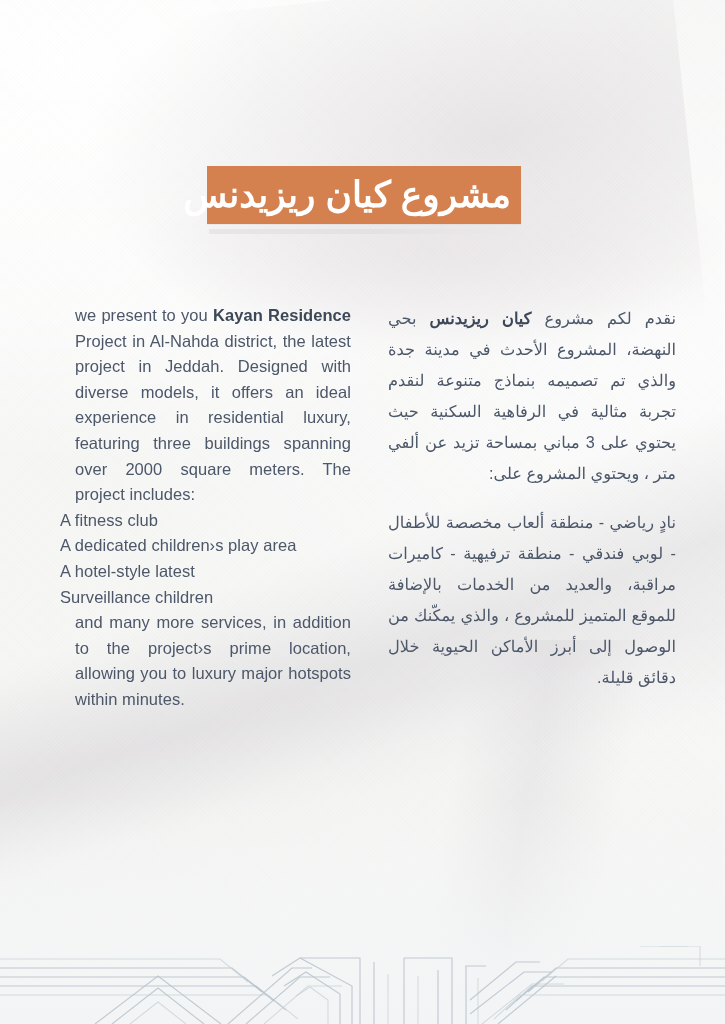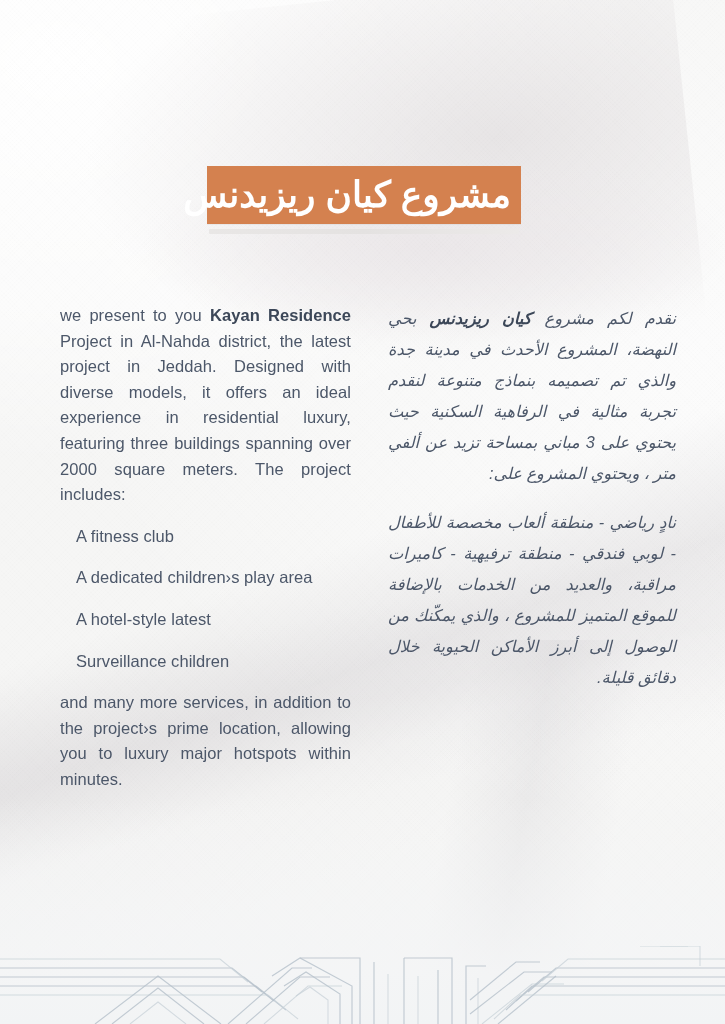--- a/index.html
+++ b/index.html
@@ -129,32 +129,32 @@
     direction: rtl;
     text-align: justify;
     font-size: 16.2px;
     line-height: 31px;
     letter-spacing: 0;
   }
   .para { margin: 0; }
   .para.spaced { margin-top: 25px; }
   #col-ar .para.spaced { margin-top: 18px; }
   .bold-name { font-weight: 700; color: #3c4758; }
-  .last-line-left { text-align-last: left; }
-  .last-line-right { text-align-last: right; font-style: italic; }
+  .last-line-left { text-align-last: left; margin-left: 15px; }
+  .last-line-right { text-align-last: right; }
 
   
   #feature-list {
     margin: 0;
     padding: 0;
     list-style: none;
     text-align: left;
   }
   #feature-list li {
-    margin: 16px;
+    margin: 0;
     white-space: nowrap;
   }
 
   
   #footer-pattern {
     position: absolute;
     left: 0;
     bottom: 0;
     width: 725px;
     height: 78px;

